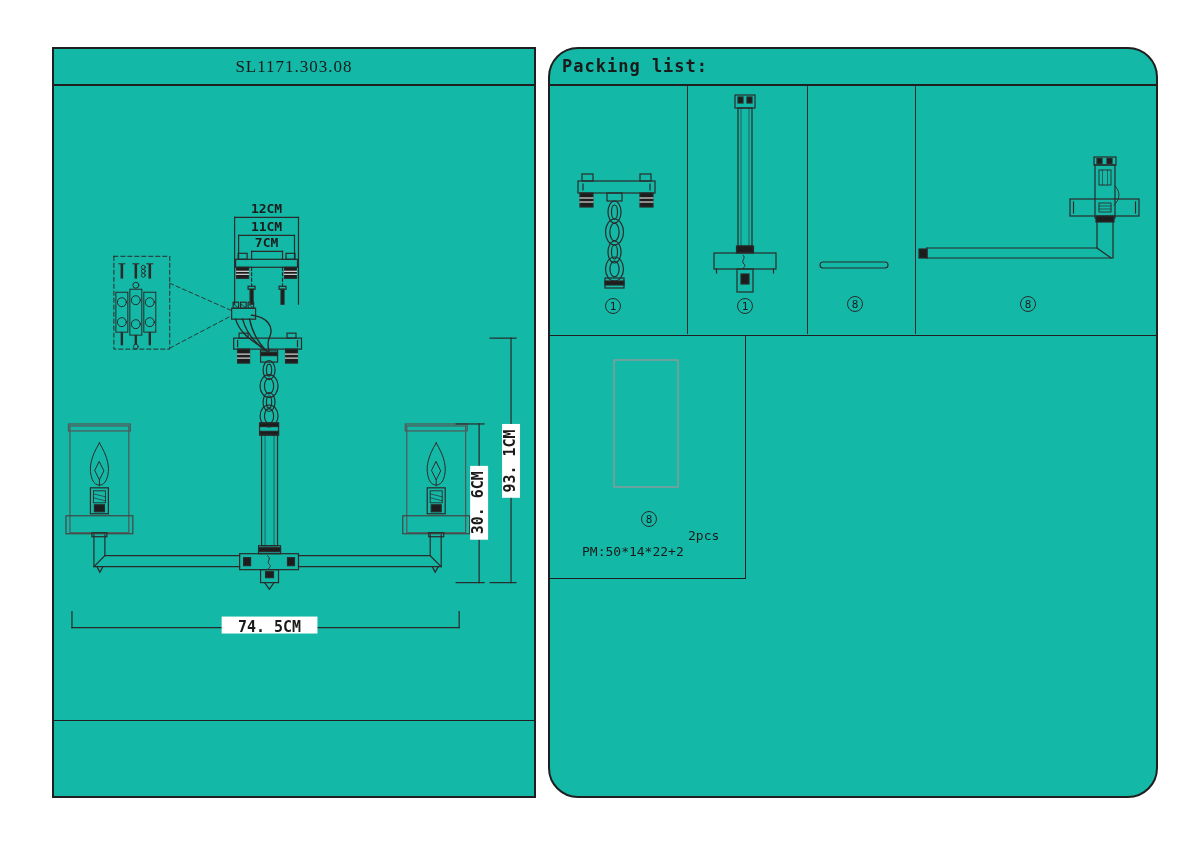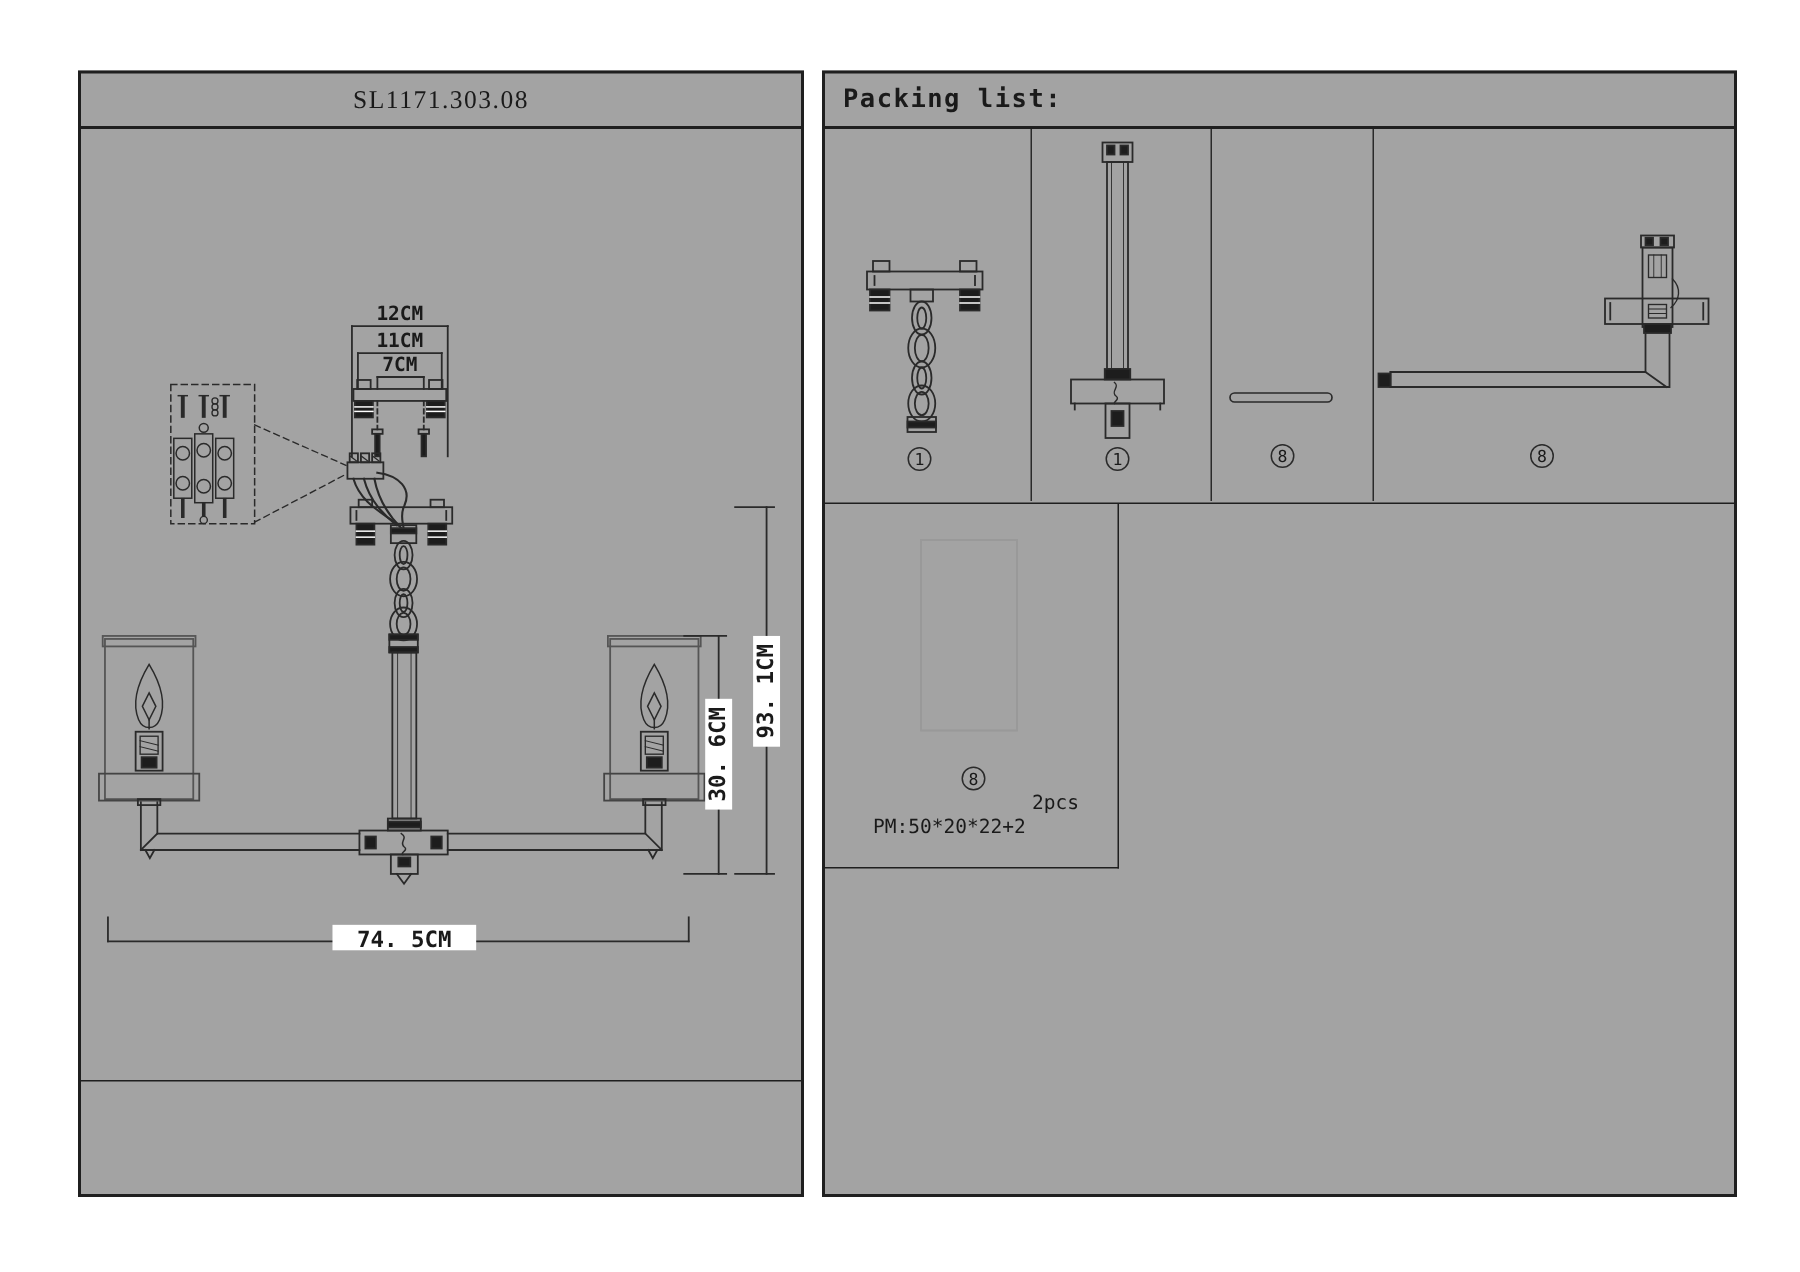--- a/index.html
+++ b/index.html
@@ -1,20 +1,20 @@
 <!DOCTYPE html>
 <html><head>
 <meta charset="utf-8">
 <style>
   html,body{margin:0;padding:0;background:#ffffff;}
   body{width:1200px;height:848px;position:relative;font-family:"DejaVu Sans Mono","Liberation Mono",monospace;color:#1a1a1a;}
   .sheet{position:absolute;left:0;top:0;width:1200px;height:848px;background:#fff;}
-  .panel{position:absolute;border:2px solid #1f1f1f;background:#a3a3a3;box-sizing:border-box;}
+  .panel{position:absolute;border:2px solid #1f1f1f;background:#14b8a6;box-sizing:border-box;}
   .panel-left{left:52px;top:47px;width:484px;height:751px;}
-  .panel-right{left:548px;top:47px;width:610px;height:751px;}
+  .panel-right{left:548px;top:47px;width:610px;height:751px;border-radius:30px;}
   .panel-title{position:absolute;left:0;top:0;right:0;height:37px;border-bottom:2px solid #1f1f1f;box-sizing:border-box;
     font-size:17px;line-height:35px;white-space:pre;}
   .title-center{text-align:center;font-family:"Liberation Serif","DejaVu Serif",serif;letter-spacing:1px;}
   .title-left{text-align:left;padding-left:12px;font-weight:bold;letter-spacing:1px;}
   .drawing-area{position:absolute;left:0;top:37px;width:576px;height:636px;}
   .panel-footer{position:absolute;left:0;bottom:0;right:0;height:76px;border-top:1.5px solid #1f1f1f;box-sizing:border-box;}
   .cells-row{position:absolute;left:0;top:37px;right:0;height:250px;border-bottom:1.5px solid #1f1f1f;box-sizing:border-box;}
   .cell{position:absolute;top:0;height:248px;box-sizing:border-box;}
   .cell-1{left:0;width:138px;border-right:1px solid #2a2a2a;}
   .cell-2{left:138px;width:120px;border-right:1px solid #2a2a2a;}
@@ -340,17 +340,17 @@
         </svg>
         <span class="qty-badge" style="left:104px;top:210px;">8</span>
       </div>
     </div>
 
     <div class="cell-glass">
       <svg width="194" height="241" viewBox="0 0 194 241" stroke="#999999" fill="none" stroke-width="1.3">
         <rect x="64" y="24" width="64" height="127"></rect>
       </svg>
       <span class="qty-badge" style="left:91px;top:175px;">8</span>
-      <span class="pack-note" style="left:32px;top:208px;">PM:50*20*22+2</span>
+      <span class="pack-note" style="left:32px;top:208px;">PM:50*14*22+2</span>
       <span class="pack-note" style="left:138px;top:192px;">2pcs</span>
     </div>
   </section>
 </div>
 
 </body></html>

